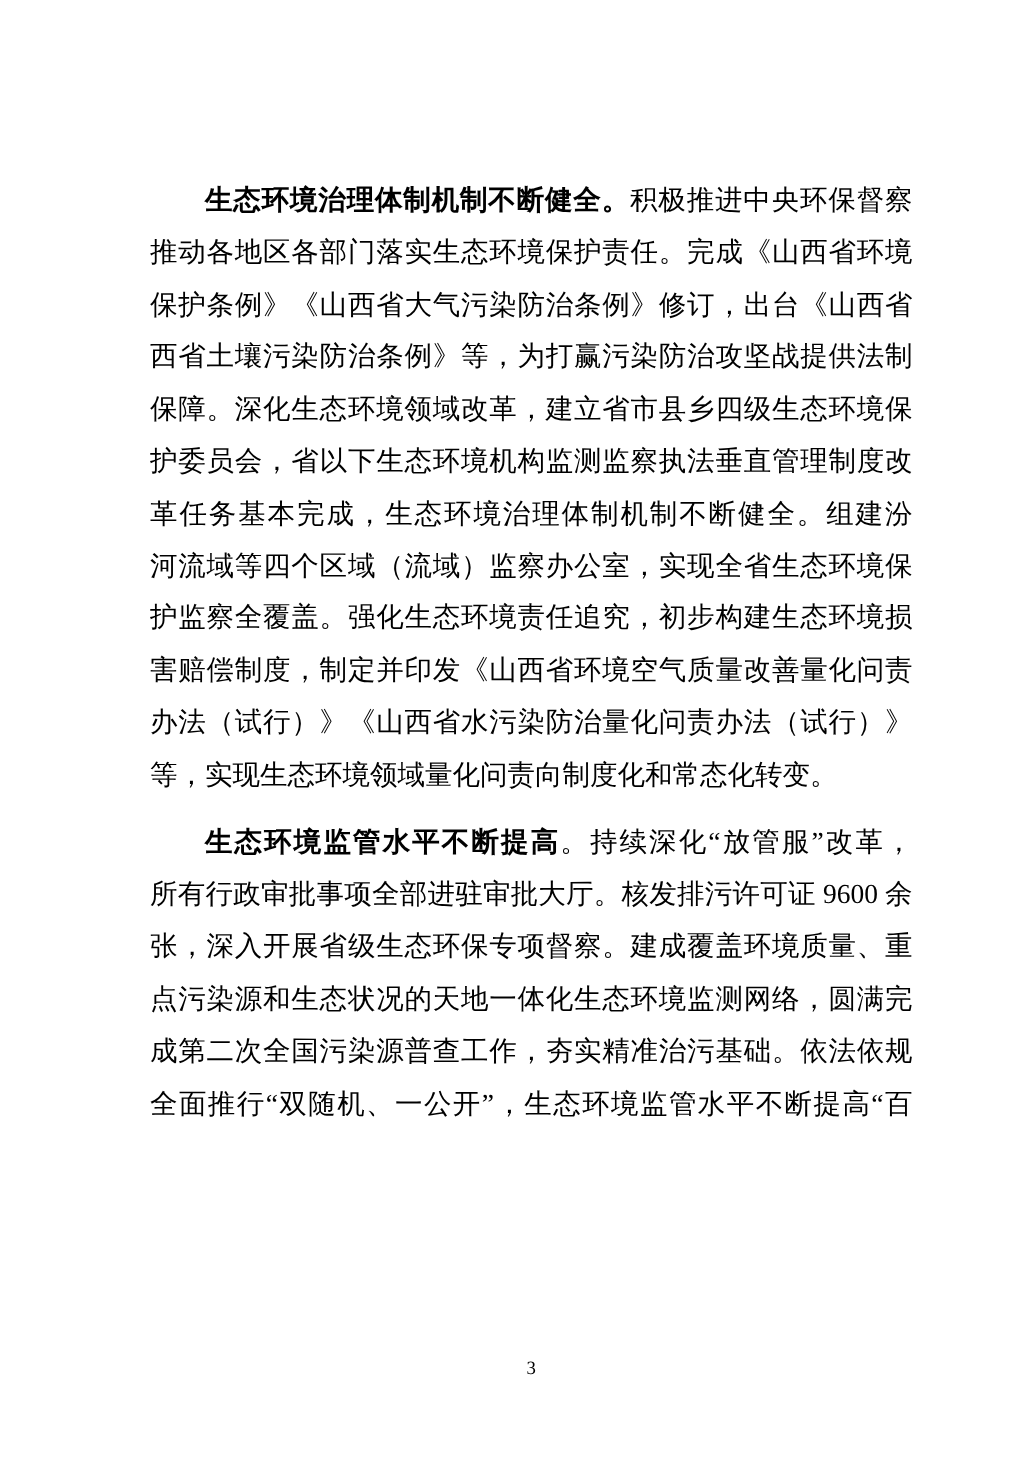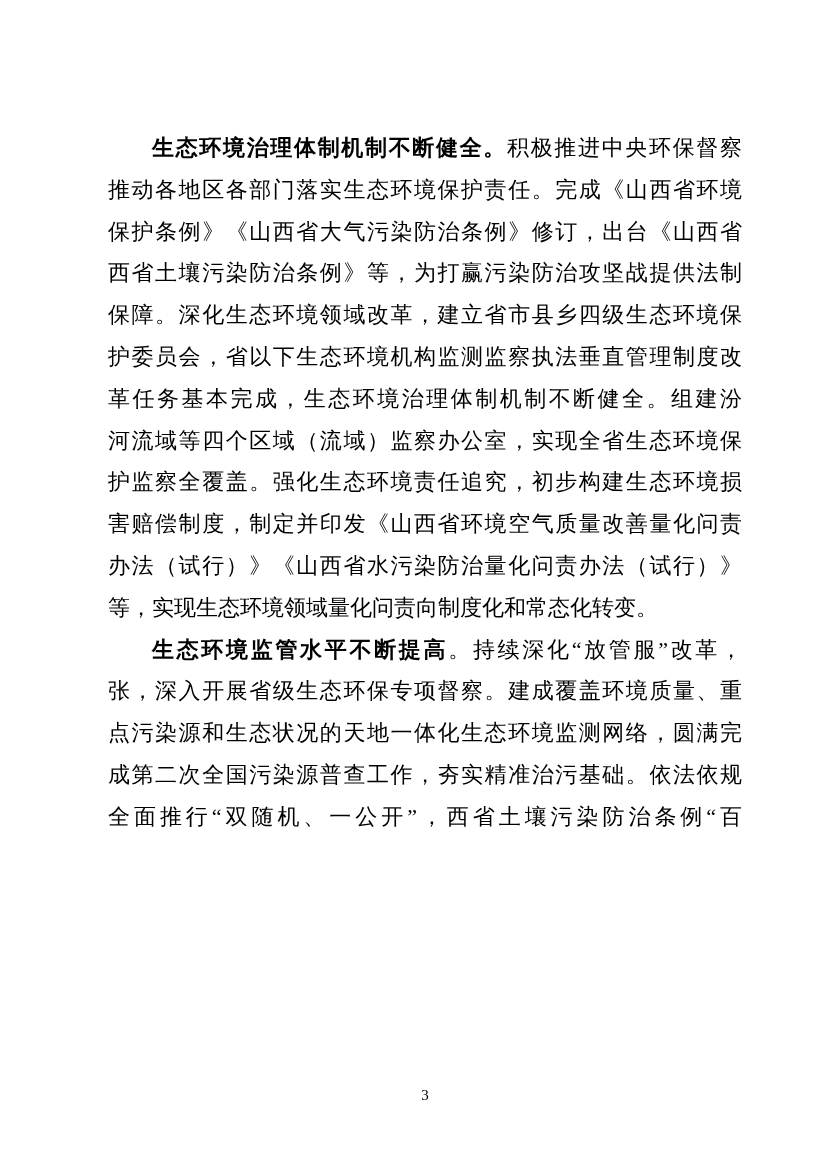--- a/index.html
+++ b/index.html
@@ -19,21 +19,21 @@
   .text-body {
     position: absolute;
     left: 108px;
     top: 127px;
     width: 634px;
     font-size: 22px;
     line-height: 41.8px;
     letter-spacing: 0;
   }
   .paragraph {
-    margin: 0;
+    margin: 12px;
     padding: 0;
   }
   .line {
     text-align: justify;
     text-align-last: justify;
     height: 41.8px;
     overflow: visible;
   }
   .line.indent {
     text-indent: 2em;
@@ -70,20 +70,21 @@
         <div class="line">护委员会，省以下生态环境机构监测监察执法垂直管理制度改</div>
         <div class="line">革任务基本完成，生态环境治理体制机制不断健全。组建汾</div>
         <div class="line">河流域等四个区域（流域）监察办公室，实现全省生态环境保</div>
         <div class="line">护监察全覆盖。强化生态环境责任追究，初步构建生态环境损</div>
         <div class="line">害赔偿制度，制定并印发《山西省环境空气质量改善量化问责</div>
         <div class="line">办法（试行）》《山西省水污染防治量化问责办法（试行）》</div>
         <div class="line last">等，实现生态环境领域量化问责向制度化和常态化转变。</div>
       </div>
       <div class="paragraph">
         <div class="line indent"><span class="lead-bold">生态环境监管水平不断提高</span>。持续深化“放管服”改革，</div>
+        <div class="line">所有行政审批事项全部进驻审批大厅。核发排污许可证 9600 余</div>
         <div class="line">张，深入开展省级生态环保专项督察。建成覆盖环境质量、重</div>
         <div class="line">点污染源和生态状况的天地一体化生态环境监测网络，圆满完</div>
         <div class="line">成第二次全国污染源普查工作，夯实精准治污基础。依法依规</div>
-        <div class="line">全面推行“双随机、一公开”，西省土壤污染防治条例“百</div>
+        <div class="line">全面推行“双随机、一公开”，生态环境监管水平不断提高“百</div>
       </div>
     </div>
   <div class="page-number">3</div>
 </div>
 
 </body></html>

